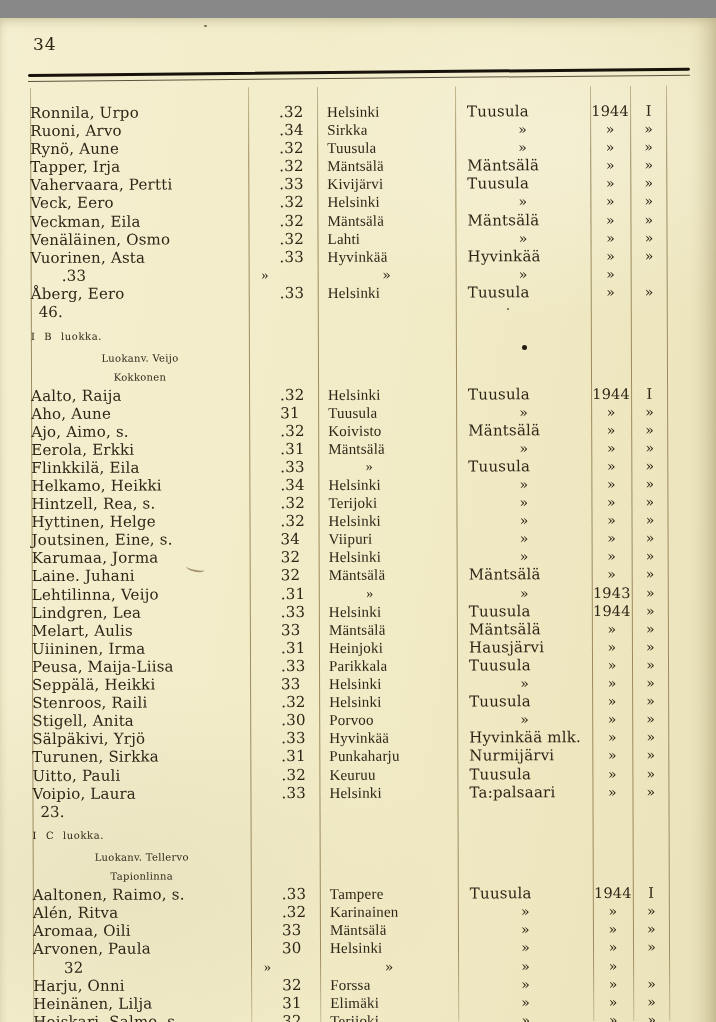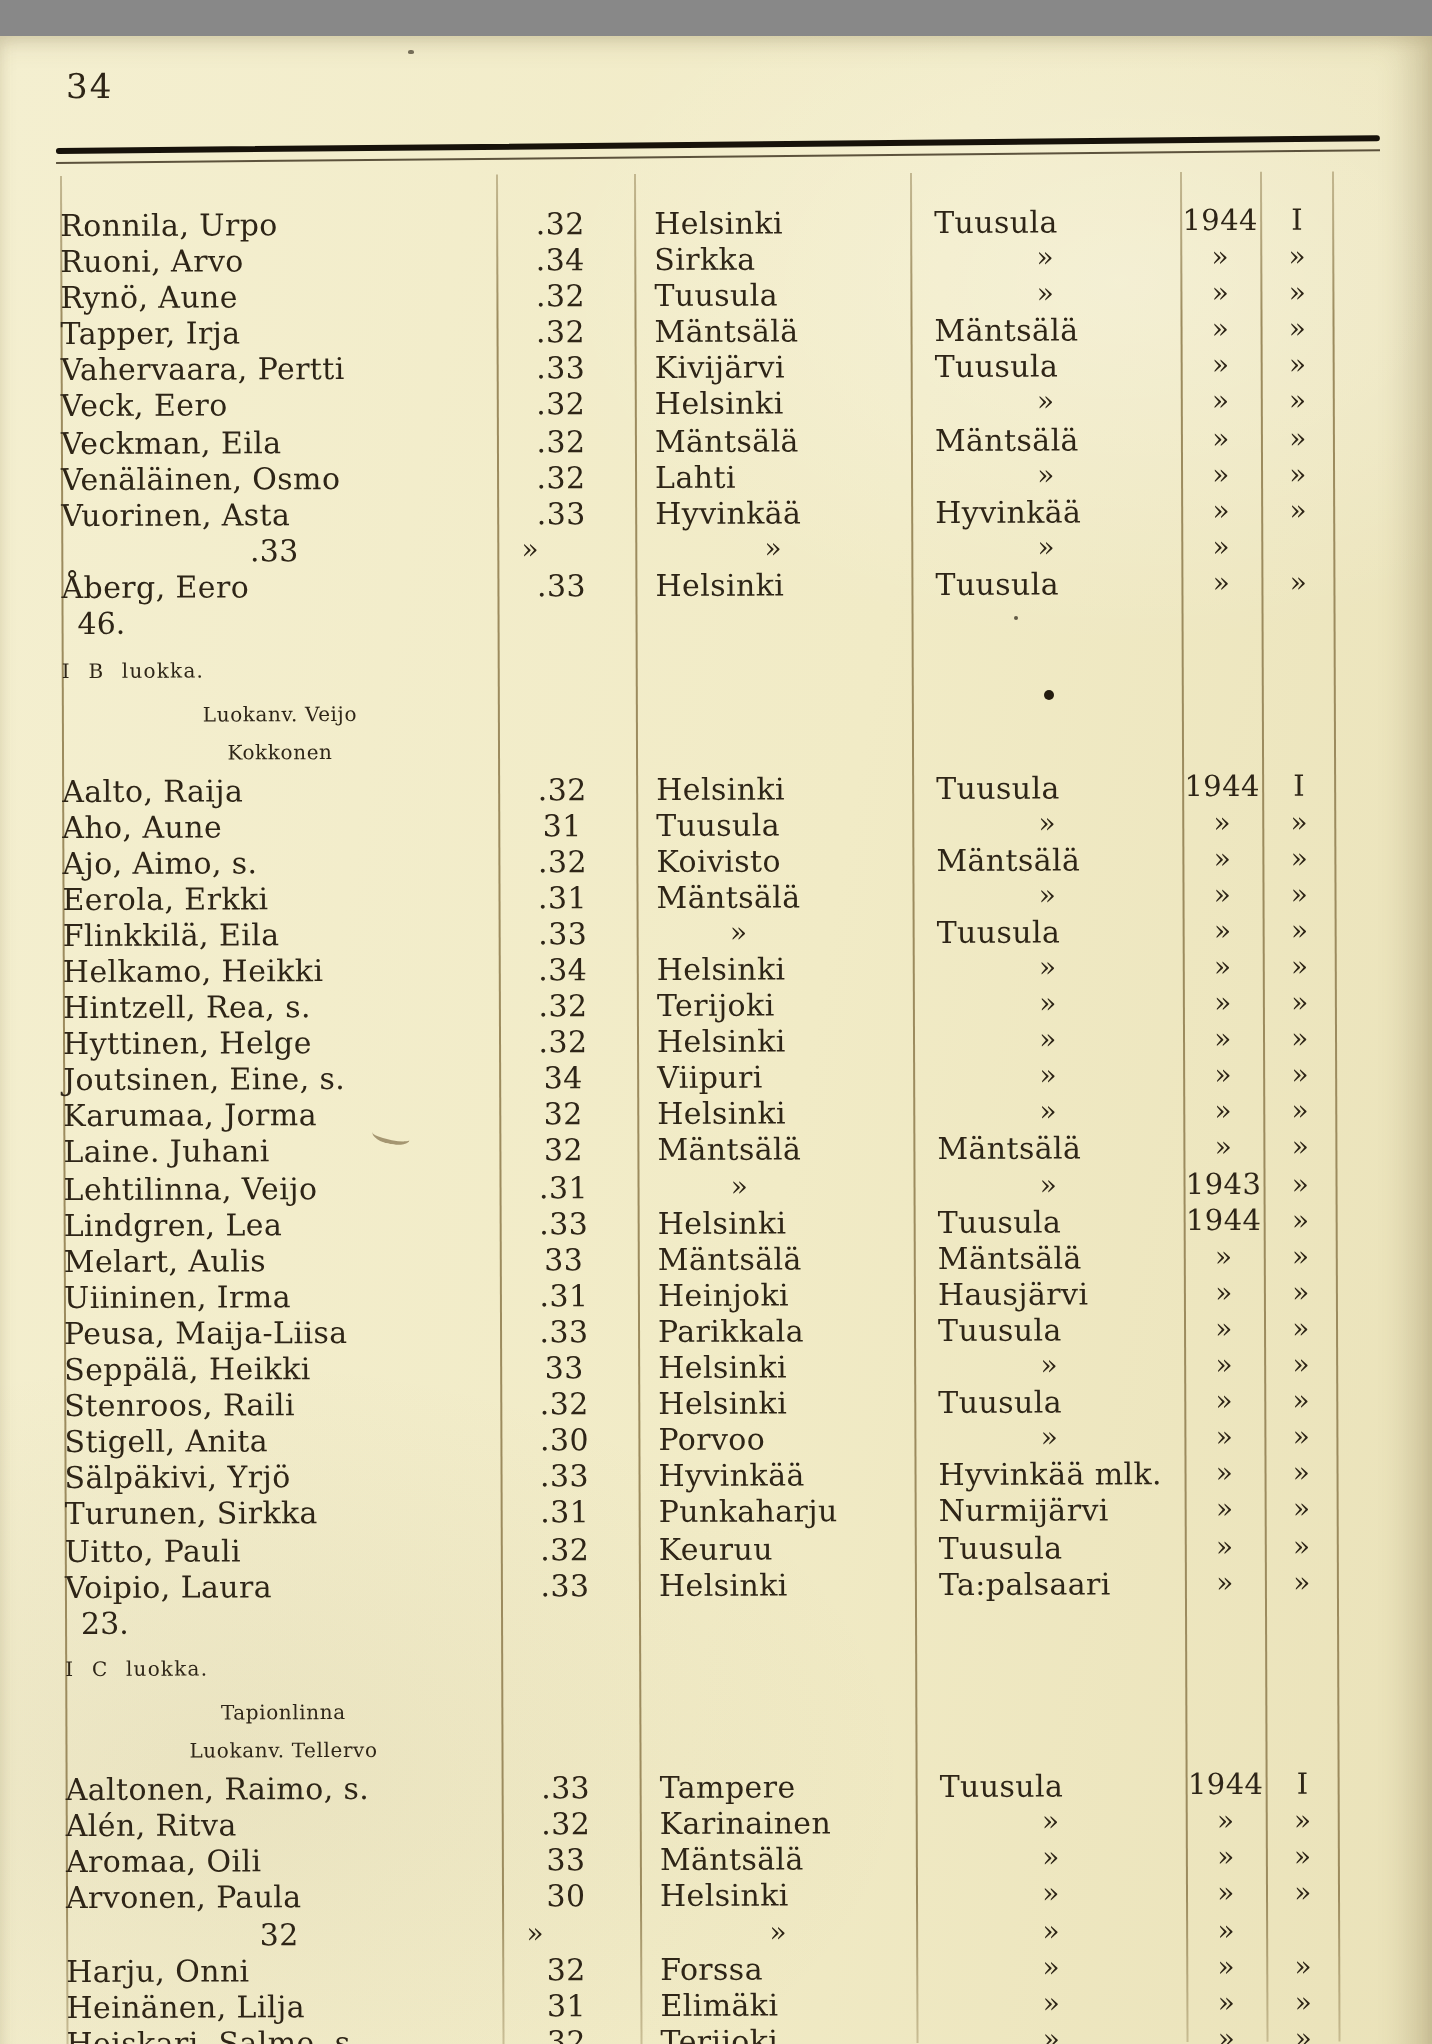--- a/index.html
+++ b/index.html
@@ -46,22 +46,22 @@
   .table-body { position:relative; padding-top:16px; }
 
   .row {
     display:grid;
     grid-template-columns:218px 69px 138px 135px 40px 37px;
     height:18.1px; line-height:18.1px;
     font-size:15px; letter-spacing:.2px;
     white-space:nowrap;
   }
   .c0 { }
-  .c1 { text-align:center; padding-right:5px; }
-  .c2 { padding-left:10px; }
+  .c1 { text-align:left; padding-right:5px;padding-left:31px; }
+  .c2 { padding-left:10px;font-family:Liberation Serif, serif; }
   .c3 { padding-left:12px; }
   .c4, .c5 { text-align:center; padding:0; }
   .cell.ditto { text-align:center; padding:0; font-size:14px; }
   .c2.ditto { padding-right:36px; }
   .c4, .c5 { font-size:14.5px; }
 
   .section-heading {
     width:218px; text-align:left;
     font-size:10px;
     height:24px; line-height:24px; margin-top:3px;
@@ -395,22 +395,22 @@
         <span class="cell c4 ditto">»</span>
         <span class="cell c5 ditto">»</span>
       </div>
           </div>
     <div class="section-count">23.</div>
   </div>
 
   <div class="section">
     <div class="section-heading">I C luokka.</div>
     <div class="section-teacher">
+            <div>Luokanv. Tellervo</div>
             <div>Tapionlinna</div>
-            <div>Luokanv. Tellervo</div>
           </div>
     <div class="section-rows">
 
     <div class="row">
         <span class="cell c0">Aaltonen, Raimo, s.</span>
         <span class="cell c1">.33</span>
         <span class="cell c2">Tampere</span>
         <span class="cell c3">Tuusula</span>
         <span class="cell c4">1944</span>
         <span class="cell c5">I</span>

